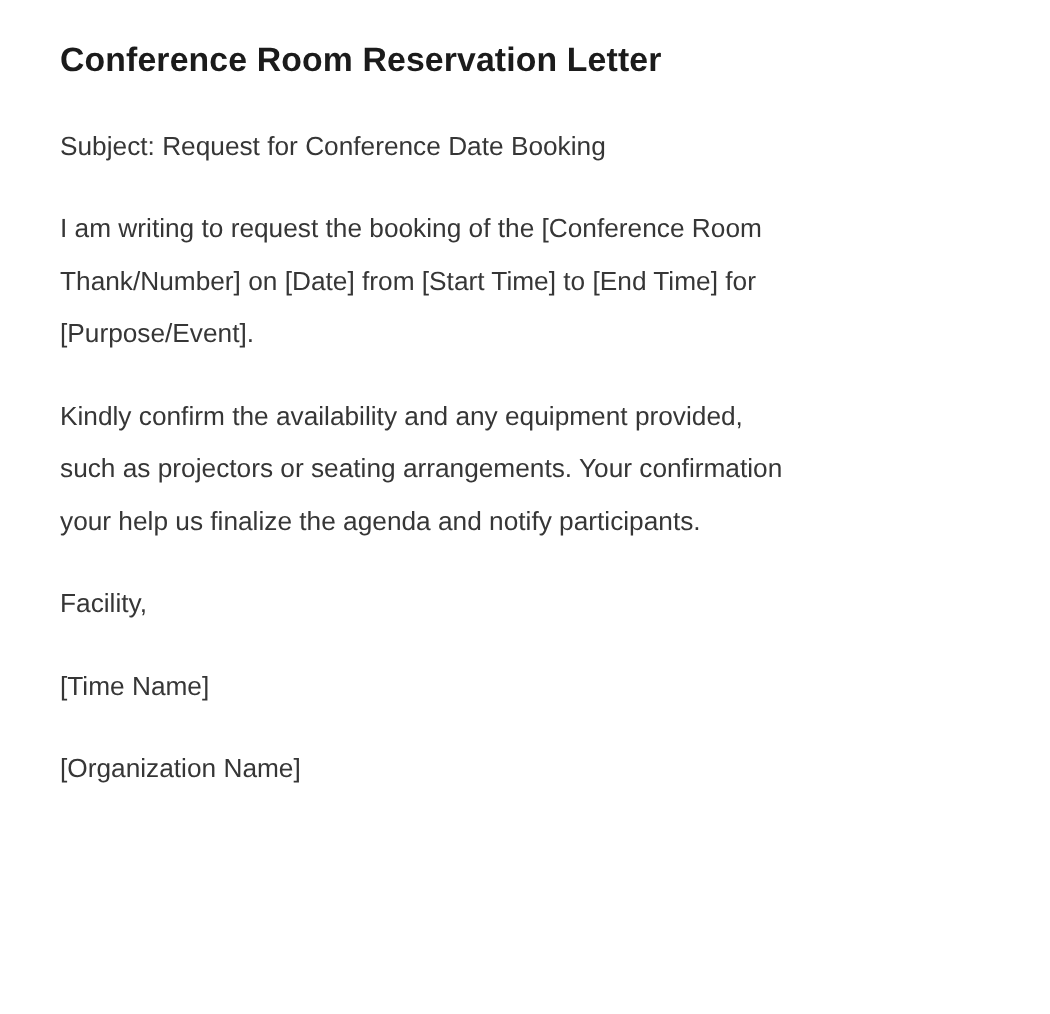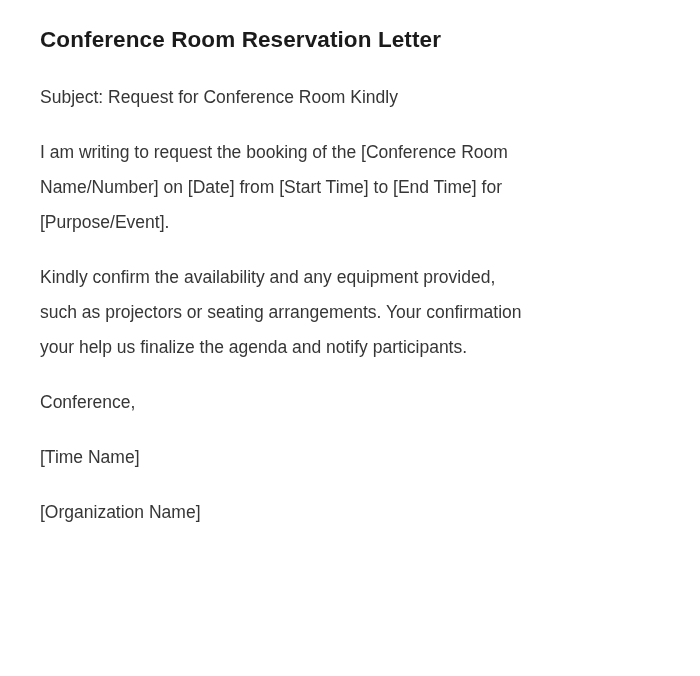--- a/index.html
+++ b/index.html
@@ -37,30 +37,30 @@
     color: #363636;
     white-space: pre-line; 
   }
 </style>
 </head>
 <body>
 
 <div class="page">
   <h1 class="doc-title">Conference Room Reservation Letter</h1>
 
-  <p class="doc-paragraph">Subject: Request for Conference Room Kindly</p>
+  <p class="doc-paragraph">Subject: Request for Conference Date Booking</p>
 
 
   <p class="doc-paragraph">I am writing to request the booking of the [Conference Room
-Name/Number] on [Date] from [Start Time] to [End Time] for
+Thank/Number] on [Date] from [Start Time] to [End Time] for
 [Purpose/Event].</p>
 
   <p class="doc-paragraph">Kindly confirm the availability and any equipment provided,
 such as projectors or seating arrangements. Your confirmation
 your help us finalize the agenda and notify participants.</p>
 
 
-  <p class="doc-paragraph">Conference,</p>
+  <p class="doc-paragraph">Facility,</p>
 
   <p class="doc-paragraph">[Time Name]</p>
 
   <p class="doc-paragraph">[Organization Name]</p>
 </div>
 
 </body></html>

